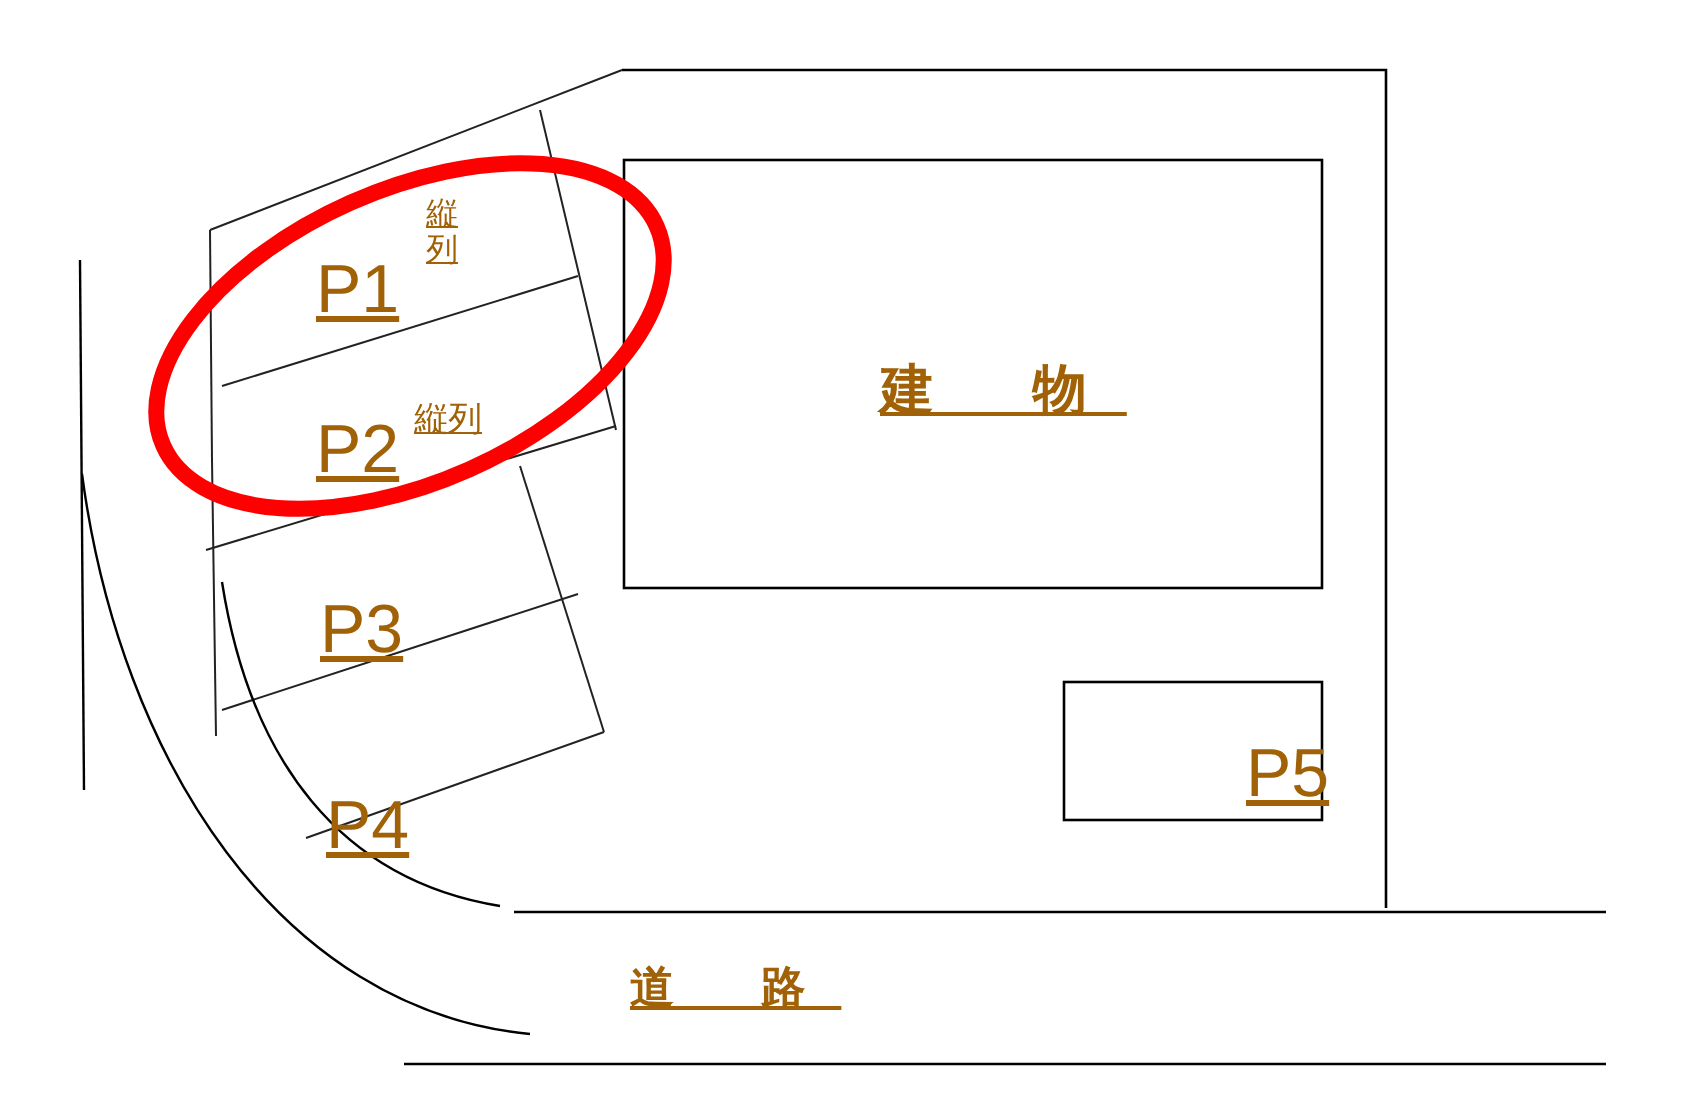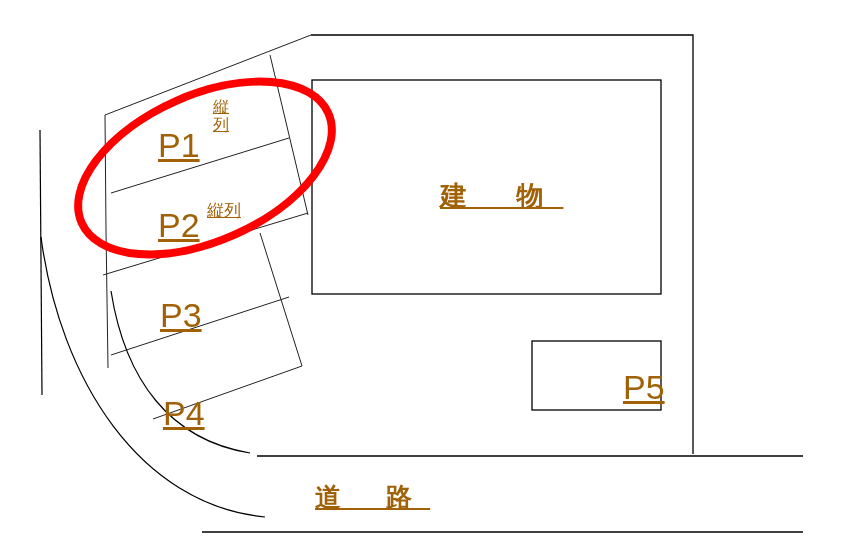--- a/index.html
+++ b/index.html
@@ -2,21 +2,21 @@
 <html><head>
 <meta charset="utf-8">
 <style>
   html, body { margin: 0; padding: 0; background: #ffffff; }
   body { width: 847px; height: 548px; position: relative; overflow: hidden;
          font-family: "DejaVu Sans", "Liberation Sans", sans-serif; }
   svg { position: absolute; left: 0; top: 0; }
   .lbl { position: absolute; color: #a16207; white-space: nowrap; line-height: 1; text-decoration: underline; }
   .p { font-family: "Liberation Sans", "DejaVu Sans", sans-serif; font-size: 34px; }
   .bold { font-weight: bold; font-size: 27px; letter-spacing: 20px; }
-  .road { font-weight: bold; font-size: 26px; letter-spacing: 18px; }
+  .road { font-weight: bold; font-size: 22px; letter-spacing: 18px; }
   .note { font-size: 17px; }
   .note-v { font-size: 16px; line-height: 1.15; width: 18px; white-space: normal; word-break: break-all; }
 </style>
 </head>
 <body>
 
 <svg width="847" height="548" viewBox="0 0 847 548">
 
   <polyline points="311,35 693,35 693,454" fill="none" stroke="#000" stroke-width="1.3"></polyline>
 

